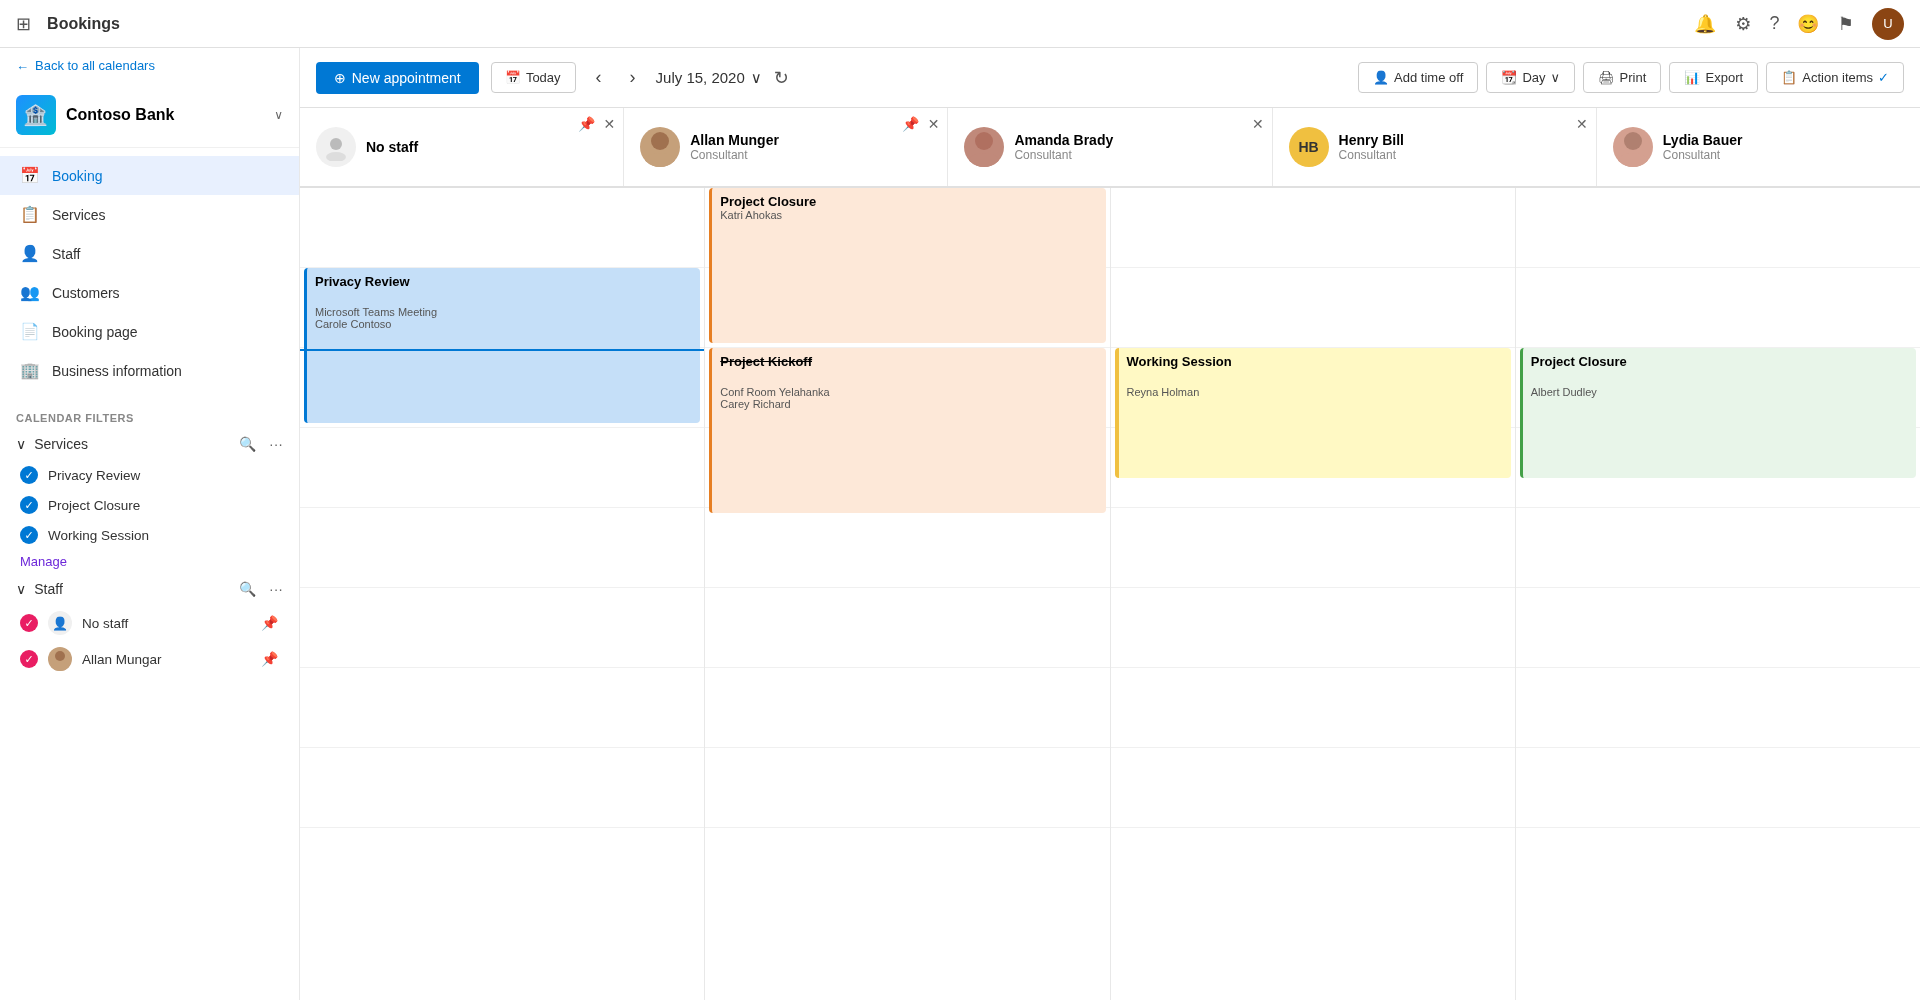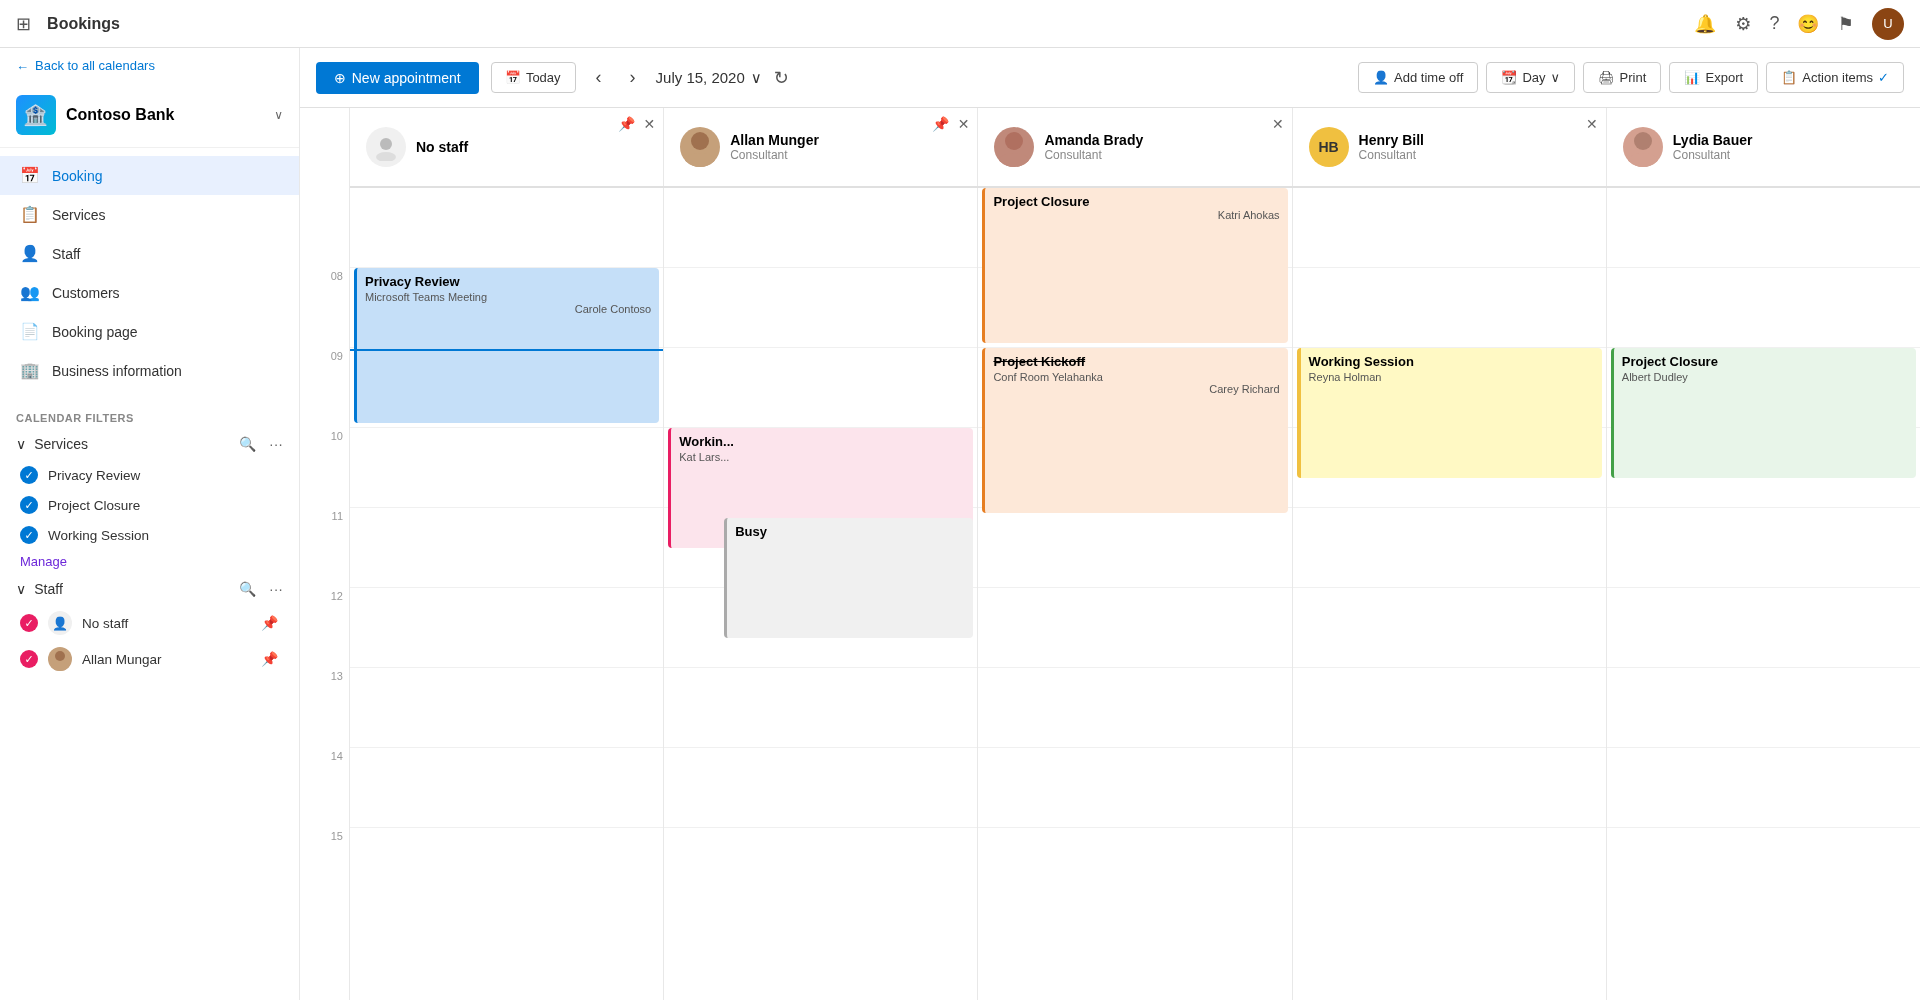--- a/index.html
+++ b/index.html
@@ -171,22 +171,22 @@
       border-top: 2px solid #0078d4; z-index: 10;
     }
 
     
     .appt {
       position: absolute; left: 4px; right: 4px;
       border-radius: 4px; padding: 6px 8px;
       font-size: 12px; cursor: pointer; overflow: hidden;
     }
     .appt-title { font-weight: 600; font-size: 13px; }
-    .appt-subtitle { font-size: 11px; color: #555; margin-top: 2px; }
-    .appt-person { font-size: 11px; color: #555; text-align: right; }
+    .appt-subtitle { font-size: 11px; color: #555; margin-top: 17px; }
+    .appt-person { font-size: 11px; color: #555; }
 
     .appt-blue { background: #c5dff8; border-left: 3px solid #0078d4; }
     .appt-pink { background: #fce4ec; border-left: 3px solid #e91e63; }
     .appt-orange { background: #fde8d8; border-left: 3px solid #e67e22; }
     .appt-yellow { background: #fff9c4; border-left: 3px solid #f0c040; }
     .appt-green { background: #e8f5e9; border-left: 3px solid #43a047; }
     .appt-gray { background: #f0f0f0; border-left: 3px solid #aaa; }
 
     .time-labels {
       width: 50px; min-width: 50px; padding-top: 80px;
@@ -368,31 +368,20 @@
         <button class="btn-action-items">
           <span>📋</span>
           <span>Action items</span>
           <span class="check-icon">✓</span>
         </button>
       </div>
     </div>
 
     <div class="calendar-main">
 
-      <div class="time-labels">
-        <div style="height:80px;"></div>
-        <div class="time-label">08</div>
-        <div class="time-label">09</div>
-        <div class="time-label">10</div>
-        <div class="time-label">11</div>
-        <div class="time-label">12</div>
-        <div class="time-label">13</div>
-        <div class="time-label">14</div>
-        <div class="time-label">15</div>
-      </div>
 
       <div class="cols-wrapper">
 
         <div class="staff-header-row">
 
           <div class="staff-header-col">
             <div class="pin-close">
               <button class="pin-btn">📌</button>
               <button class="close-btn">✕</button>
             </div>
@@ -481,39 +470,20 @@
               <div class="appt-title">Privacy Review</div>
               <div class="appt-subtitle">Microsoft Teams Meeting</div>
               <div class="appt-person">Carole Contoso</div>
             </div>
 
             <div class="current-time-line" style="top:161px;">
               
             </div>
           </div>
 
-          <div class="col-staff">
-            <div class="grid-hour"></div>
-              <div class="grid-hour"></div>
-            <div class="grid-hour"></div>
-              <div class="grid-hour"></div>
-            <div class="grid-hour"></div>
-              <div class="grid-hour"></div>
-            <div class="grid-hour"></div>
-              <div class="grid-hour"></div>
-
-            <div class="appt appt-pink" style="top:240px; height:120px;">
-              <div class="appt-title">Workin...</div>
-              <div class="appt-subtitle">Kat Lars...</div>
-            </div>
-
-            <div class="appt appt-gray" style="top:330px; height:120px; left:60px;">
-              <div class="appt-title">Busy</div>
-            </div>
-          </div>
 
           <div class="col-staff">
             <div class="grid-hour"></div>
               <div class="grid-hour"></div>
             <div class="grid-hour"></div>
               <div class="grid-hour"></div>
             <div class="grid-hour"></div>
               <div class="grid-hour"></div>
             <div class="grid-hour"></div>
               <div class="grid-hour"></div>

